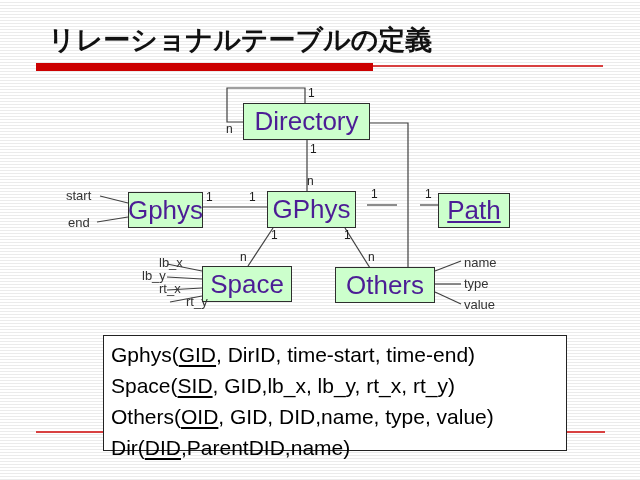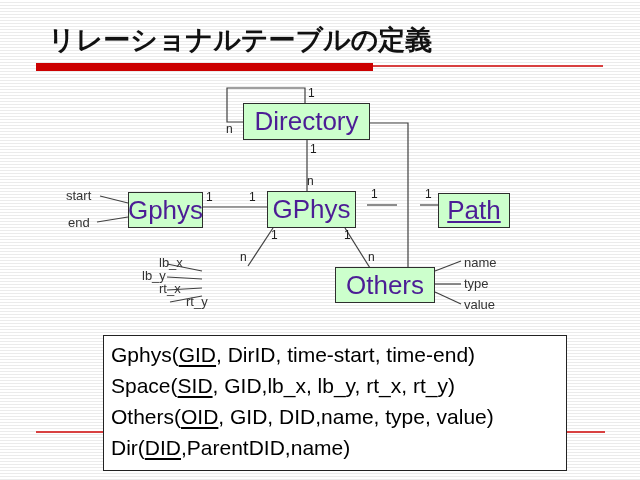--- a/index.html
+++ b/index.html
@@ -42,21 +42,21 @@
   .ent-others   {left:335px;top:267px;width:100px;height:36px;}
   .card{
     position:absolute;z-index:3;
     font-size:12px;color:#1c1c1c;line-height:12px;white-space:nowrap;
   }
   .attr{
     position:absolute;z-index:3;
     font-size:13px;color:#333;line-height:13px;white-space:nowrap;
   }
   .defbox{
-    position:absolute;left:103px;top:335px;width:464px;height:136px;
+    position:absolute;left:103px;top:335px;width:464px;height:116px;
     z-index:4;background:#ffffff;border:1.5px solid #222;
     box-sizing:border-box;padding:3px 0 0 7px;
   }
   .defrow{
     font-size:21px;color:#000;line-height:31px;white-space:nowrap;
   }
   .defrow .key{text-decoration:underline;text-underline-offset:3px;}
 </style>
 </head>
 <body>
@@ -87,20 +87,21 @@
       <line x1="435" y1="271" x2="461" y2="261"></line>
       <line x1="435" y1="284" x2="461" y2="284"></line>
       <line x1="435" y1="292" x2="461" y2="304"></line>
     </g>
   </svg>
 
   <div class="entity ent-directory">Directory</div>
   <div class="entity ent-time">Gphys</div>
   <div class="entity ent-gphys">GPhys</div>
   <div class="entity ent-path">Path</div>
+  <div class="entity ent-space">Space</div>
   <div class="entity ent-others">Others</div>
 
   <div class="card" style="left:308px;top:87px;">1</div>
   <div class="card" style="left:226px;top:123px;">n</div>
   <div class="card" style="left:310px;top:143px;">1</div>
   <div class="card" style="left:307px;top:175px;">n</div>
   <div class="card" style="left:206px;top:191px;">1</div>
   <div class="card" style="left:249px;top:191px;">1</div>
   <div class="card" style="left:371px;top:188px;">1</div>
   <div class="card" style="left:425px;top:188px;">1</div>

